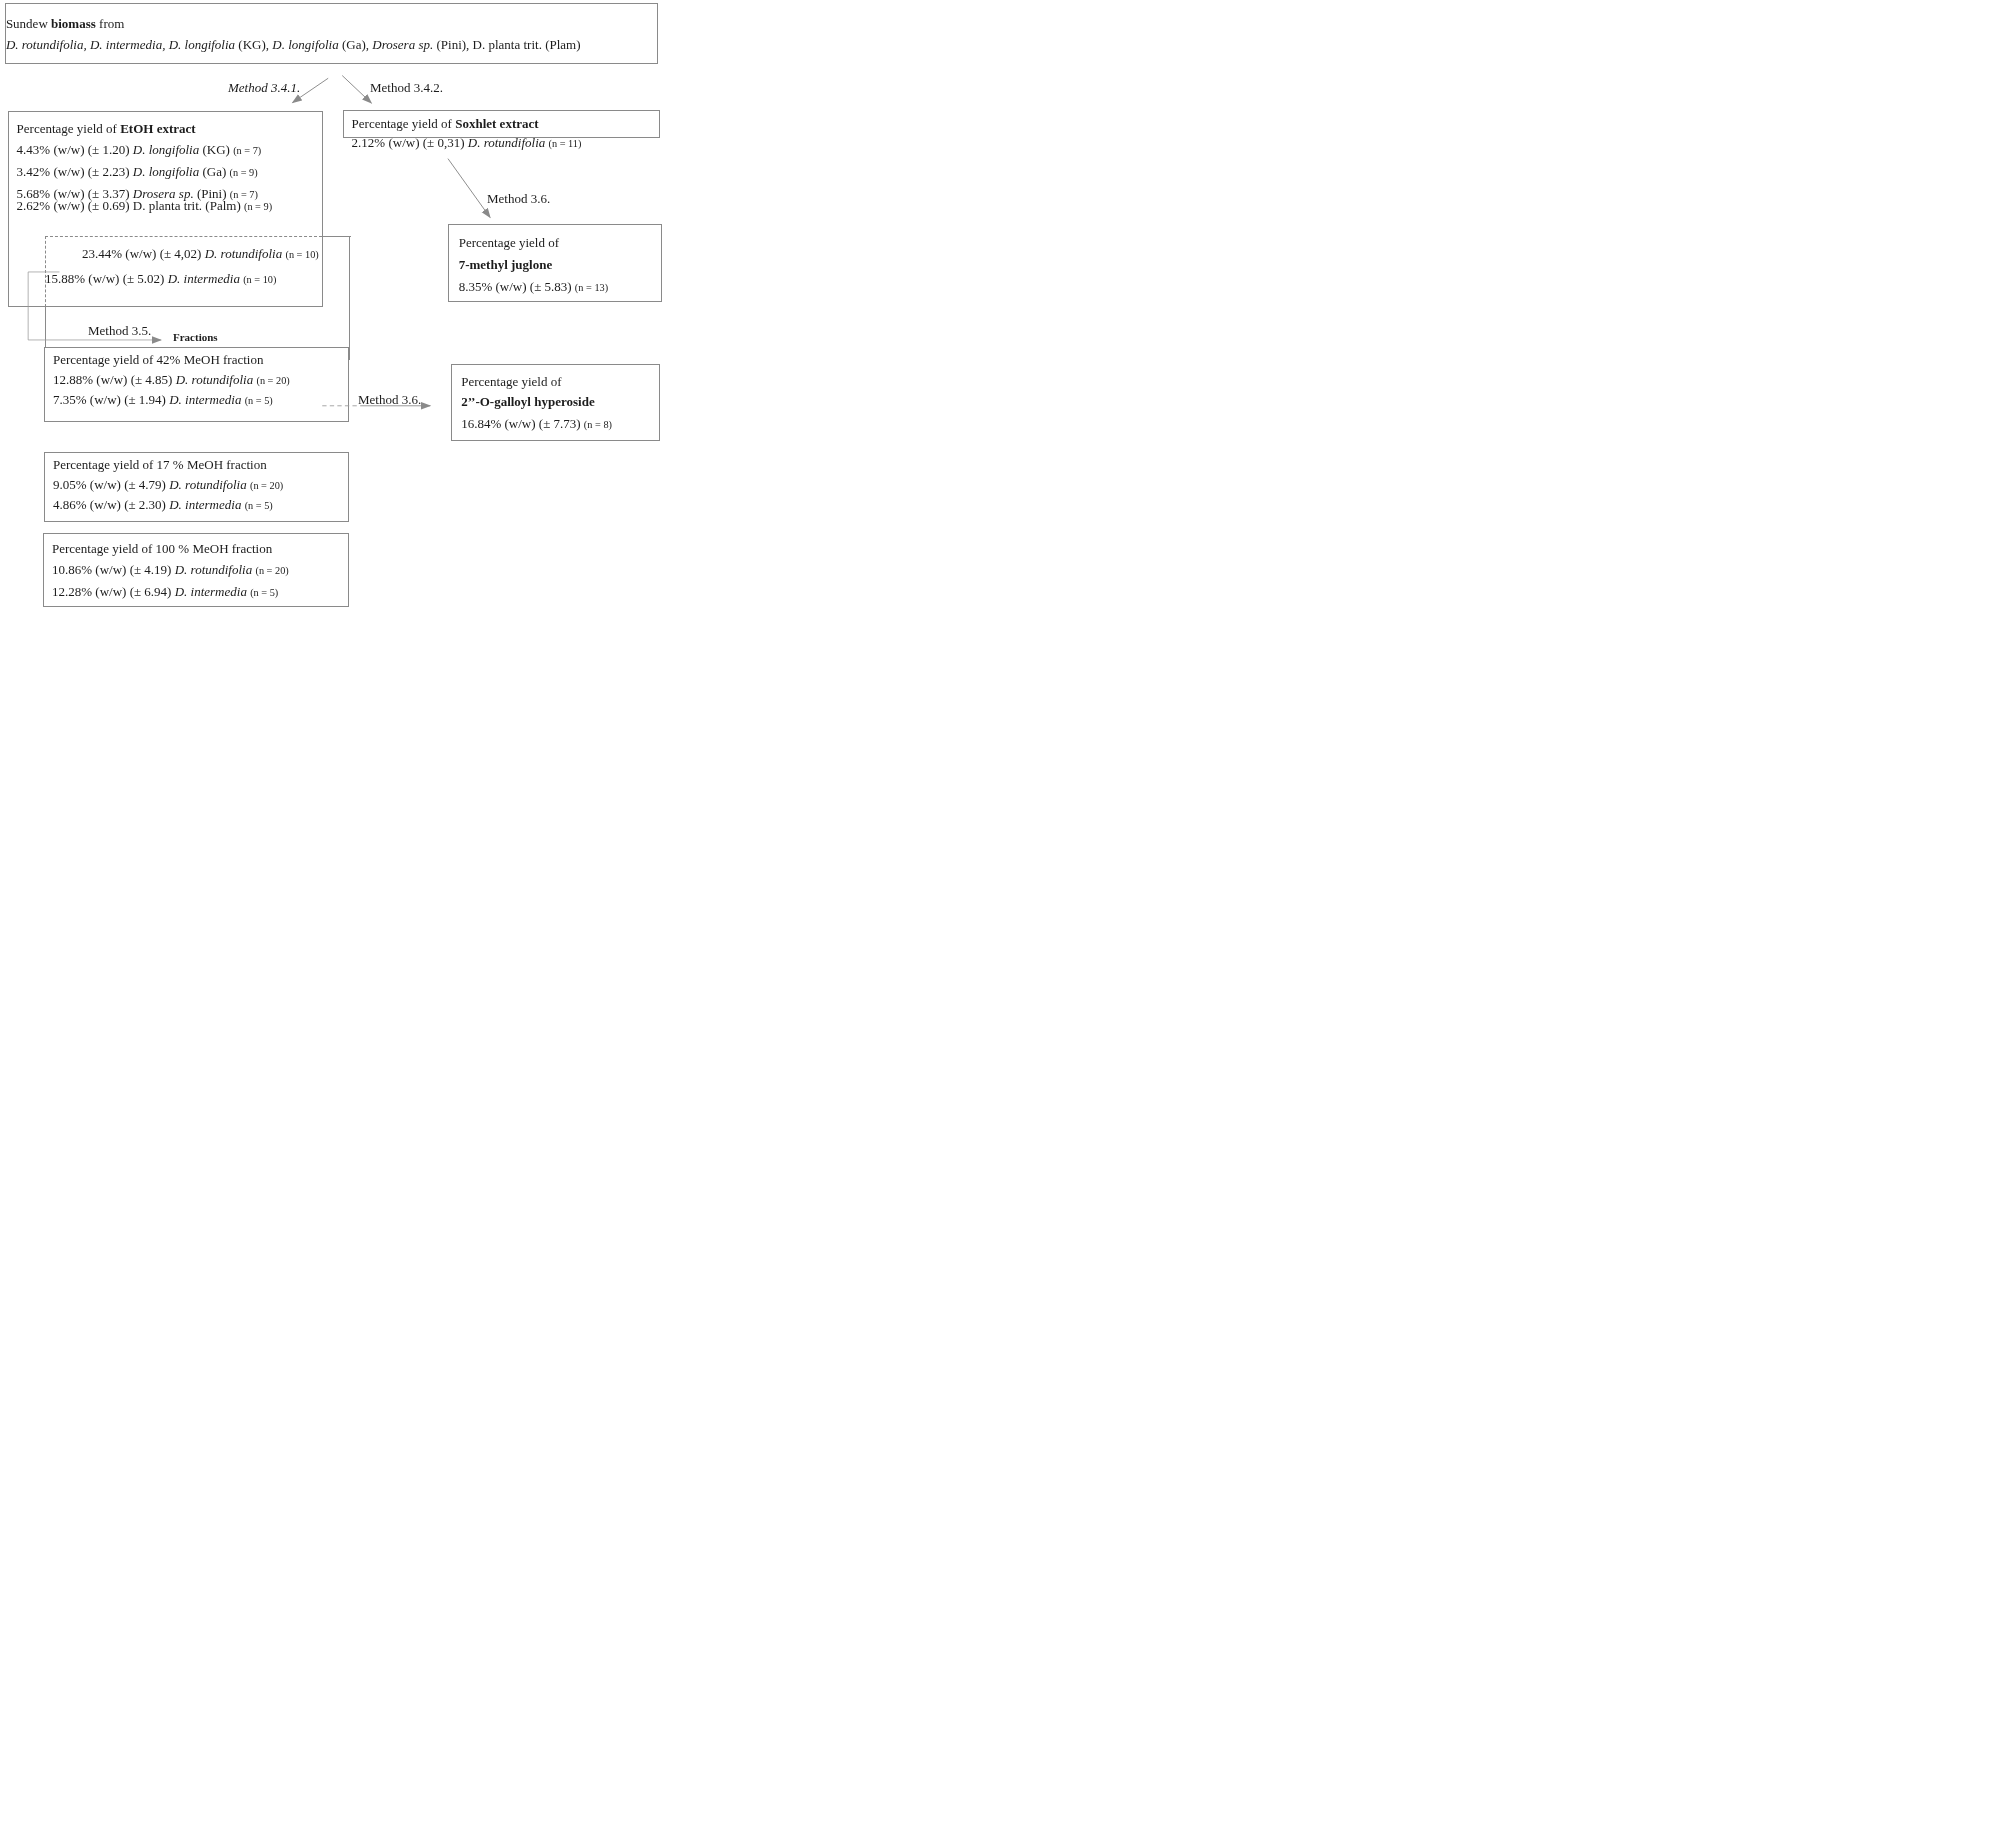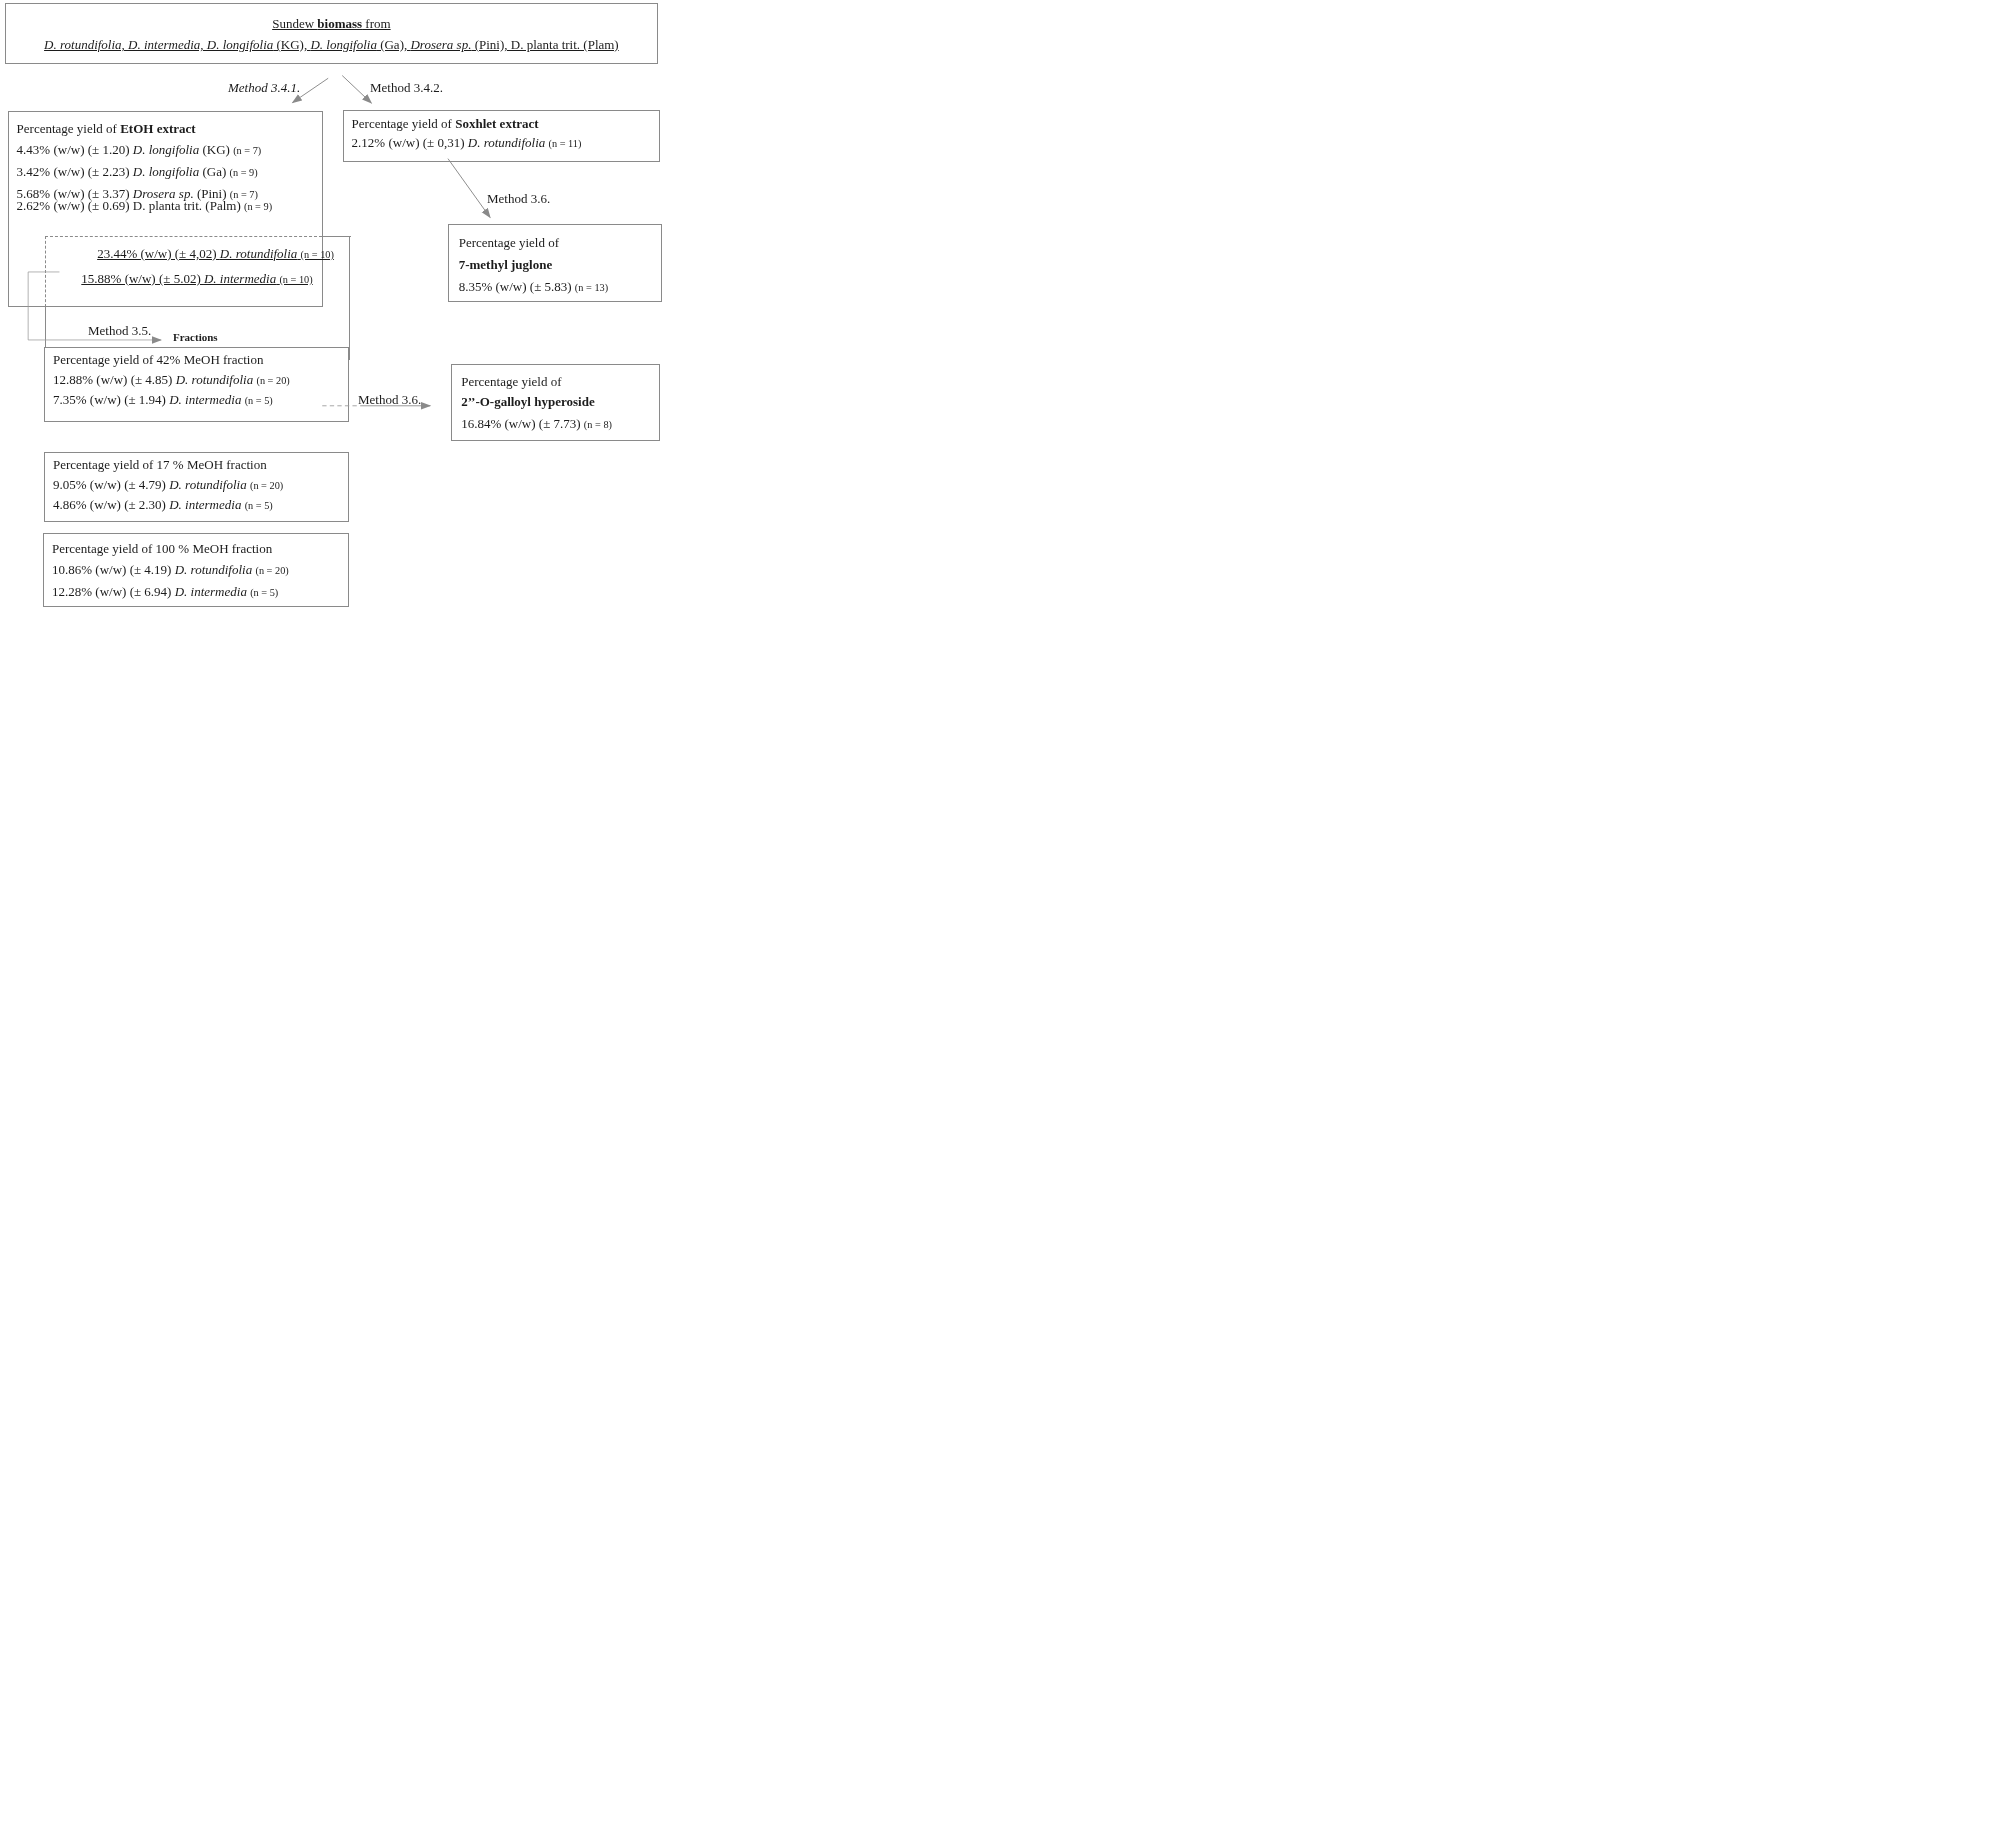--- a/index.html
+++ b/index.html
@@ -19,21 +19,21 @@
   }
   .line{
     position:absolute;
     font-size:13px;
     line-height:16px;
     white-space:nowrap;
   }
   .it{font-style:italic;}
   .n{font-size:10.3px;}
   b{font-weight:bold;}
-  .center{left:0;right:0;text-align:center;text-decoration:underline;}
+  .center{left:0;right:0;text-align:left;}
   .lbl{
     position:absolute;
     font-size:13px;
     line-height:16px;
     white-space:nowrap;
   }
   .bold-lbl{font-weight:bold;font-size:11px;}
   
   #dashed-box{
     position:absolute;
@@ -83,21 +83,21 @@
       <span>3.42% (w/w) (± 2.23) </span><span class="it">D. longifolia</span><span> (Ga) </span><span class="n">(n = 9)</span>
     </div>
     <div class="line" style="left:7.6px;top:74px;">
       <span>5.68% (w/w) (± 3.37) </span><span class="it">Drosera sp.</span><span> (Pini) </span><span class="n">(n = 7)</span>
     </div>
     <div class="line" style="left:7.6px;top:86px;">
       <span>2.62% (w/w) (± 0.69) D. planta trit. (Palm) </span><span class="it"></span><span></span><span class="n">(n = 9)</span>
     </div>
   </div>
 
-  <div class="box" style="left:343px;top:110px;width:317px;height:52px;">
+  <div class="box" style="left:343px;top:110px;width:317px;height:28px;">
     <div class="line" style="left:7.6px;top:4.9px;">
       <span>Percentage yield of </span><b>Soxhlet extract</b>
     </div>
     <div class="line" style="left:7.6px;top:24px;">
       <span>2.12% (w/w) (± 0,31) </span><span class="it">D. rotundifolia</span><span> </span><span class="n">(n = 11)</span>
     </div>
   </div>
 
   <div class="box" style="left:448px;top:224px;width:214px;height:78px;">
     <div class="line" style="left:9.7px;top:9.7px;">Percentage yield of</div>

